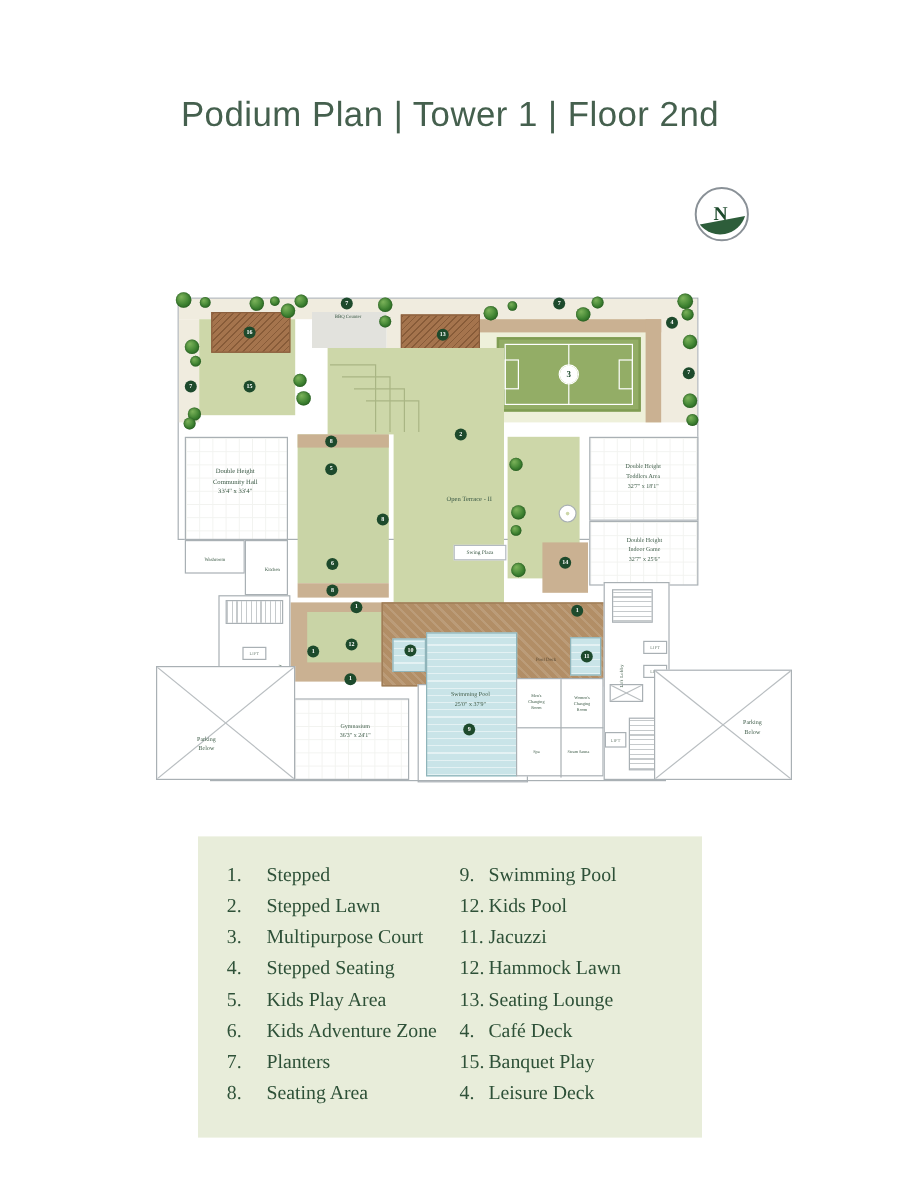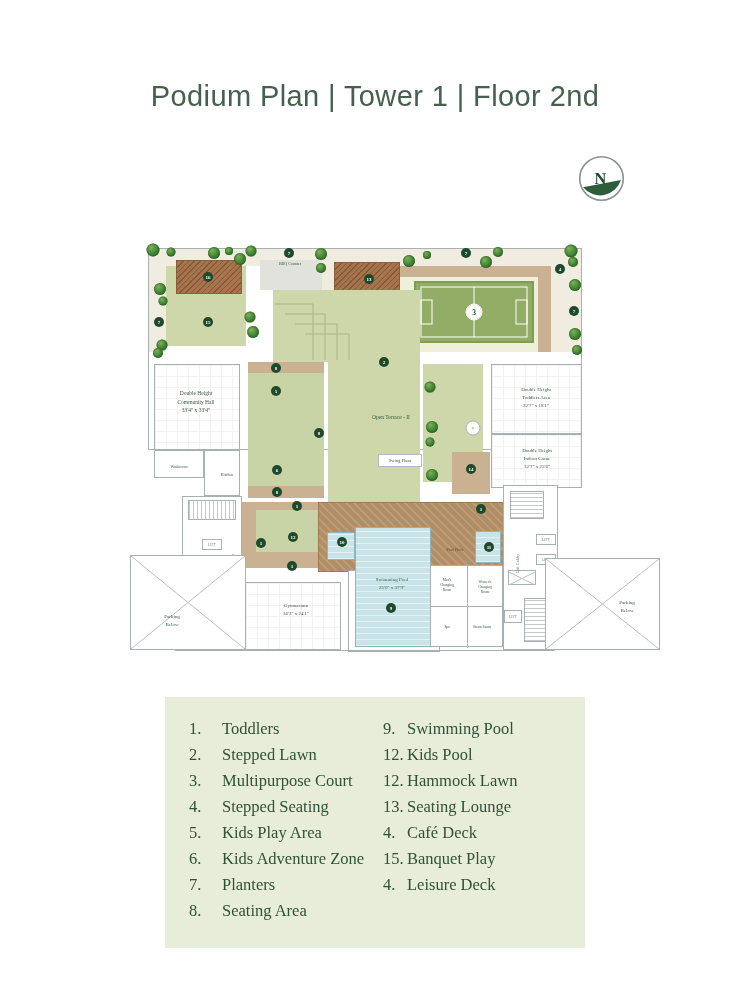--- a/index.html
+++ b/index.html
@@ -281,21 +281,21 @@
     <span class="mk" style="left:351px;top:269px">1</span>
     <span class="mk" style="left:212px;top:302px">10</span>
     <span class="mk" style="left:261px;top:368px">9</span>
     <span class="mk" style="left:359px;top:307px">11</span>
   </div>
 
   <div class="legend">
     <div class="lcol c1">
       <div class="li">
           <span class="num">1.</span>
-          <span class="lab">Toddlers</span>
+          <span class="lab">Stepped</span>
         </div>
       <div class="li">
           <span class="num">2.</span>
           <span class="lab">Stepped Lawn</span>
         </div>
       <div class="li">
           <span class="num">3.</span>
           <span class="lab">Multipurpose Court</span>
         </div>
       <div class="li">
@@ -322,20 +322,24 @@
     <div class="lcol c2">
       <div class="li">
           <span class="num">9.</span>
           <span class="lab">Swimming Pool</span>
         </div>
       <div class="li">
           <span class="num">12.</span>
           <span class="lab">Kids Pool</span>
         </div>
       <div class="li">
+          <span class="num">11.</span>
+          <span class="lab">Jacuzzi</span>
+        </div>
+      <div class="li">
           <span class="num">12.</span>
           <span class="lab">Hammock Lawn</span>
         </div>
       <div class="li">
           <span class="num">13.</span>
           <span class="lab">Seating Lounge</span>
         </div>
       <div class="li">
           <span class="num">4.</span>
           <span class="lab">Café Deck</span>

